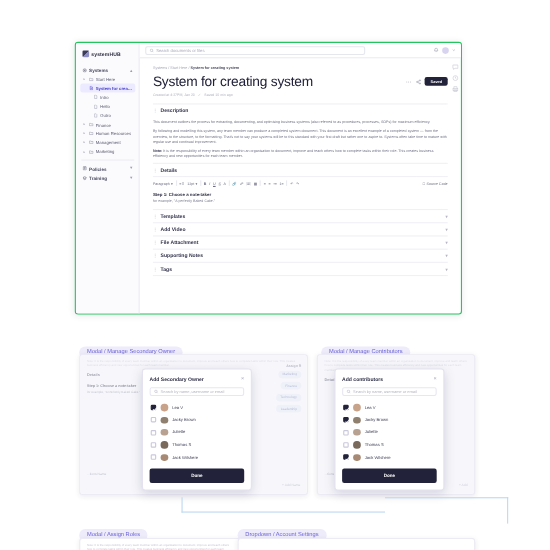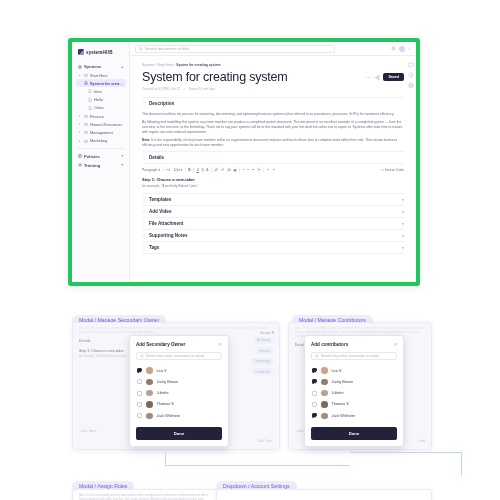--- a/index.html
+++ b/index.html
@@ -9,21 +9,21 @@
     font-family: "Liberation Sans", sans-serif;
     overflow: hidden;
   }
   .canvas { position: relative; width: 500px; height: 500px; background:#fff; }
 
   
   .app-frame {
     position: absolute; left: 68px; top: 38px;
     width: 352px; height: 248px;
     background: #ffffff;
-    border: 4px solid #22c55e;
+    border: 1px solid #22c55e;
     border-radius: 3px;
     box-shadow: 0 1px 6px rgba(40,40,80,.10);
     overflow: hidden;
     display: flex;
   }
   
   .sidebar {
     width: 58px; height: 100%;
     background: #fbfbfd;
     border-right: 1px solid #ececf3;

